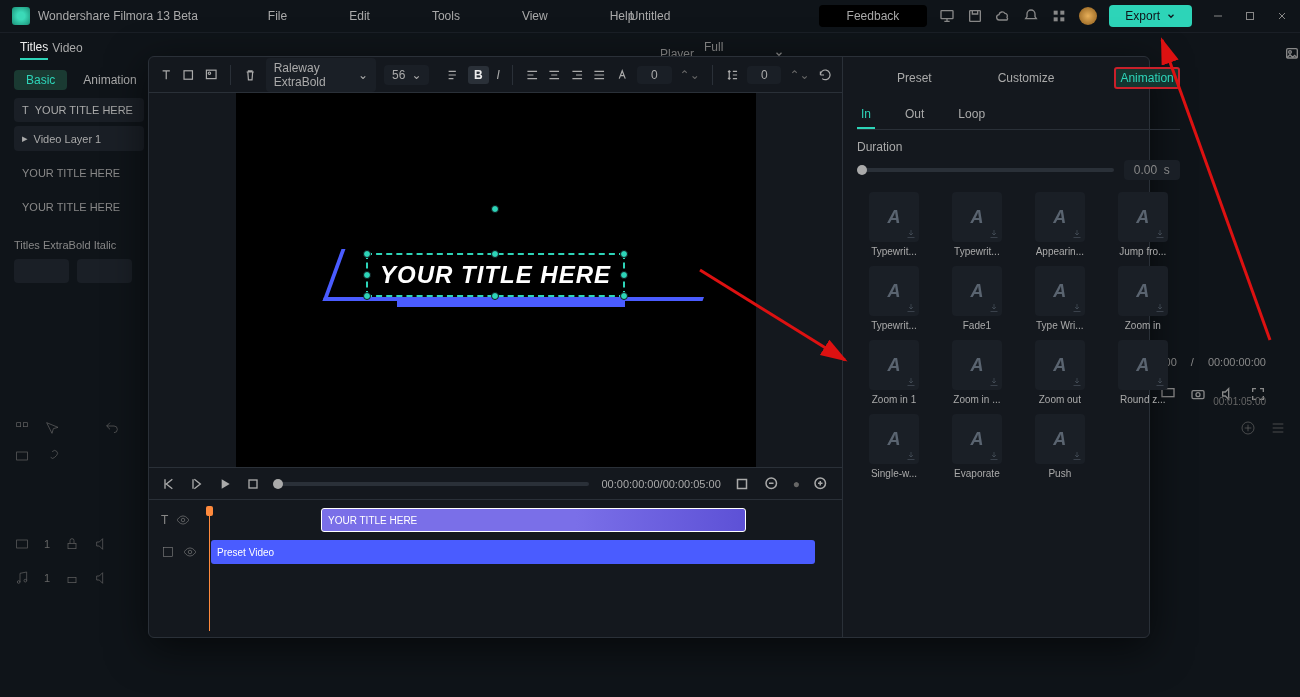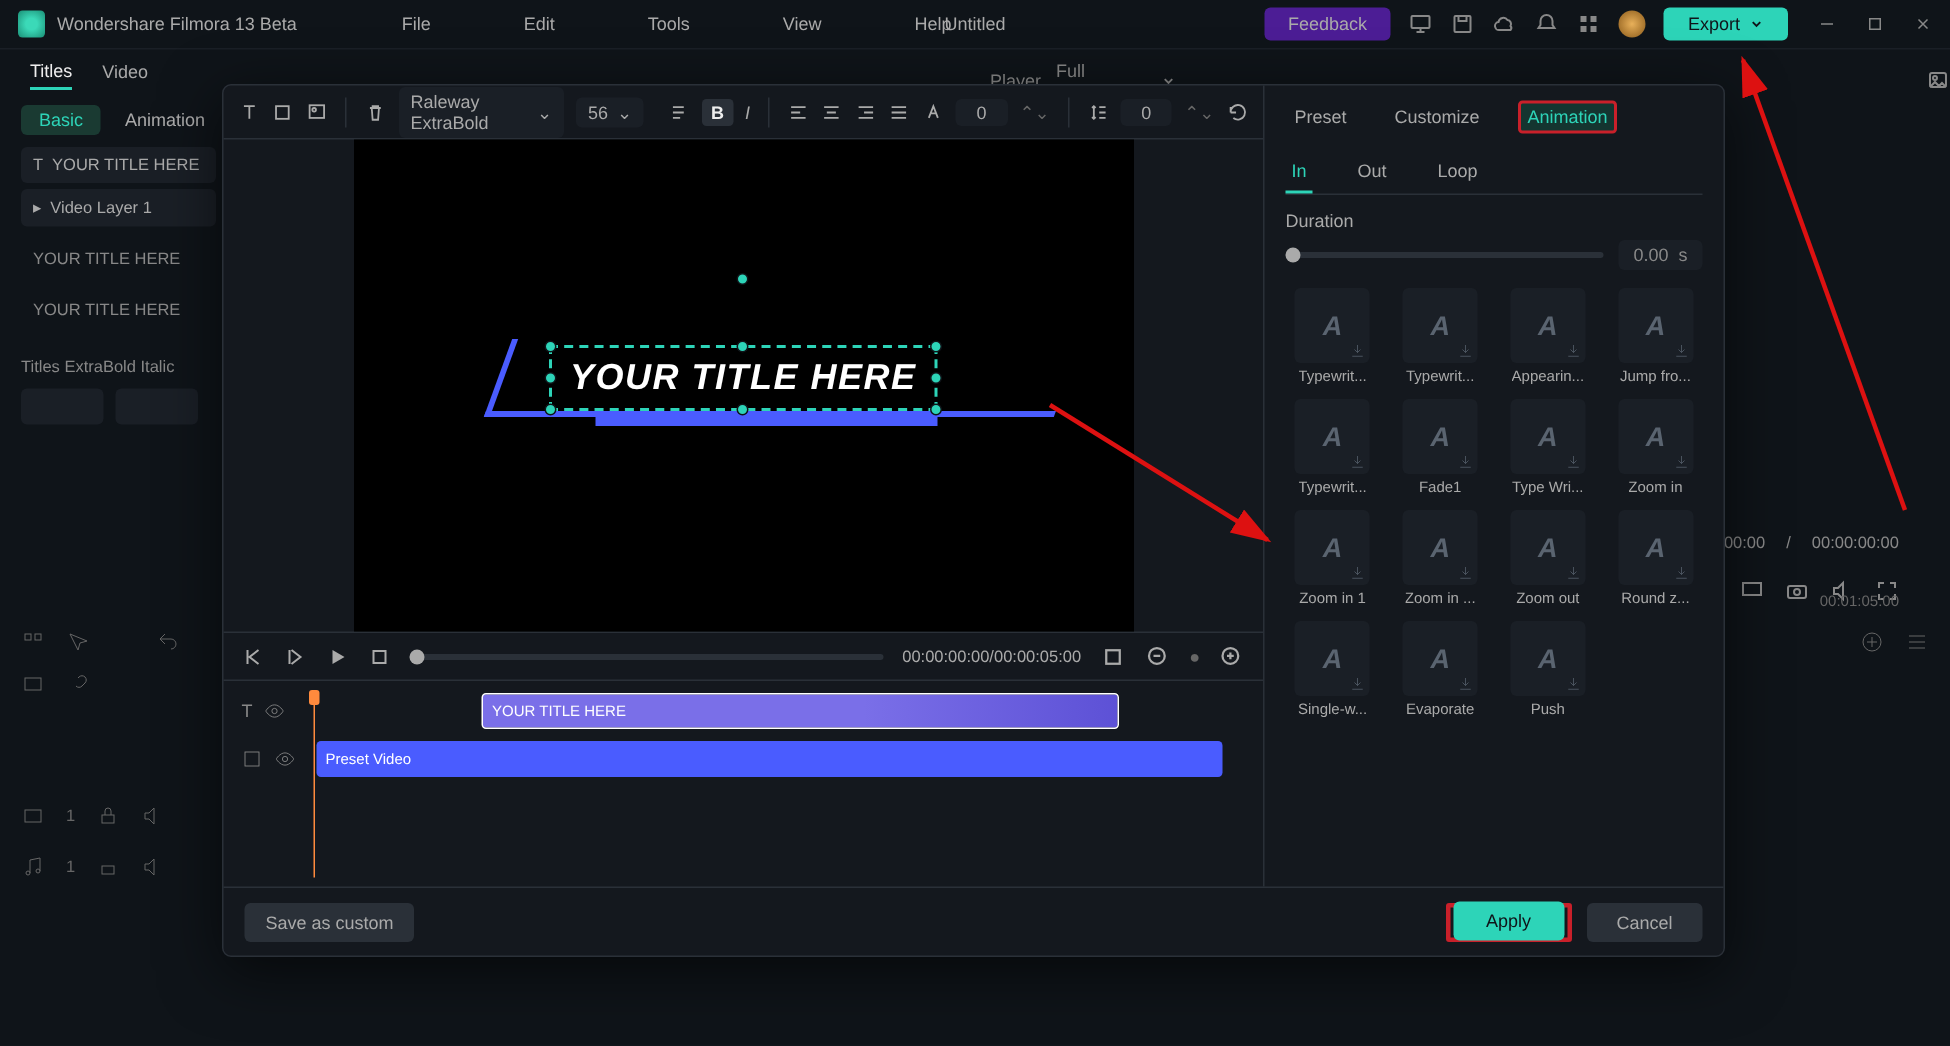--- a/index.html
+++ b/index.html
@@ -4,25 +4,25 @@
 <style>
 * { margin:0; padding:0; box-sizing:border-box; font-family:-apple-system,"Segoe UI",sans-serif; }
 body { background:#0f1419; color:#ccc; font-size:12px; width:1300px; height:697px; overflow:hidden; position:relative; }
 .topbar { height:32px; display:flex; align-items:center; padding:0 12px; gap:8px; }
 .logo { width:18px; height:18px; background:radial-gradient(circle,#3bd9b8 30%,#1a8f75); border-radius:3px; }
 .app-title { color:#aaa; font-size:12px; }
 .menu-items { display:flex; gap:20px; margin-left:20px; }
 .menu-items span { color:#aaa; cursor:pointer;margin-left:42px; }
 .doc-title { position:absolute; left:50%; transform:translateX(-50%); color:#aaa; }
 .top-right { margin-left:auto; display:flex; gap:12px; align-items:center; }
-.feedback-btn { background:#4c1d95; padding:4px 16px; border-radius:4px; color:#aaa; cursor:pointer; }
+.feedback-btn { background:#000000; padding:4px 28px; border-radius:4px; color:#aaa; cursor:pointer; }
 .top-icon { width:16px; height:16px; color:#888; cursor:pointer; }
 .export-btn { background:#2dd4b8; color:#0f1419; padding:4px 16px; border-radius:4px; font-weight:500; cursor:pointer; display:flex; align-items:center; gap:6px; }
 .win-ctrl { width:12px; height:12px; color:#888; cursor:pointer; margin-left:8px; }
-.second-row { height:30px; display:flex; align-items:center; padding:0 20px; gap:20px; border-top:1px solid #1a1f26; }
+.second-row { height:30px; display:flex; align-items:center; padding:0 20px; gap:4px; border-top:1px solid #1a1f26; }
 .tab { color:#aaa; padding:4px 0; cursor:pointer; }
 .tab.active { color:#eee; border-bottom:2px solid #2dd4b8; }
 .left-panel { position:absolute; left:14px; top:70px; width:130px; }
 .sub-tabs { display:flex; gap:16px; margin-bottom:8px; }
 .pill { background:#1a3a32; color:#2dd4b8; padding:3px 12px; border-radius:4px; cursor:pointer; }
 .sub-tab { color:#aaa; cursor:pointer; padding:3px 0; }
 .title-item { background:#1a1f26; color:#aaa; padding:6px 8px; margin-bottom:4px; border-radius:4px; font-size:11px; display:flex; align-items:center; gap:6px; cursor:pointer; }
 .title-box { background:transparent; color:#888; padding:6px 8px; margin-top:10px; font-size:11px; border-radius:4px; }
 .font-label { color:#888; font-size:11px; margin-top:20px; }
 .left-tools { display:flex; gap:8px; margin-top:8px; }
@@ -71,21 +71,21 @@
 .playhead::before { content:''; position:absolute; top:0; left:-3px; width:7px; height:10px; background:#ff8a3d; border-radius:2px; }
 .track { display:flex; align-items:center; gap:8px; height:28px; margin-bottom:4px; }
 .track-icons { width:42px; display:flex; gap:8px; color:#888; }
 .clip { height:24px; border-radius:3px; display:flex; align-items:center; padding:0 6px; font-size:10px; }
 .clip.title { background:linear-gradient(90deg,#7a6fe8 60%,#5d51d6); color:#fff; border:1px solid #fff; width:425px; margin-left:110px; }
 .clip.video { background:#4a5cff; color:#fff; width:604px; }
 
 
 .anim-pane { flex:1; padding:10px 14px; display:flex; flex-direction:column; }
 .anim-tabs { display:flex; gap:20px; margin-bottom:12px; }
-.anim-tab { color:#aaa; cursor:pointer; padding:4px 6px; }
+.anim-tab { color:#aaa; cursor:pointer; padding:4px 6px;margin-left:34px; }
 .anim-tab.active { color:#2dd4b8; border:2px solid #c9202a; background:#143530; border-radius:3px; }
 .anim-tab.outlined { border:2px solid #c9202a; padding:2px 4px; }
 .dir-tabs { display:flex; gap:26px; border-bottom:1px solid #2a3038; margin-bottom:10px; }
 .dir-tab { color:#aaa; padding:6px 4px; cursor:pointer; }
 .dir-tab.active { color:#2dd4b8; border-bottom:2px solid #2dd4b8; }
 .dur-row { display:flex; align-items:center; gap:10px; margin-bottom:12px; }
 .dur-label { color:#aaa; }
 .slider { flex:1; height:4px; background:#2a3038; border-radius:2px; position:relative; cursor:pointer; }
 .slider-dot { width:10px; height:10px; background:#aaa; border-radius:50%; position:absolute; left:0; top:-3px; }
 .dur-val { background:#1a1f26; padding:3px 10px; border-radius:4px; color:#888; }
@@ -575,27 +575,20 @@
               <span style="font-style:italic">A</span>
               <svg class="dl-badge" viewBox="0 0 24 24" fill="none" stroke="currentColor">
                 <path d="M12 4v10m-4-4l4 4 4-4M5 19h14"></path>
               </svg>
             </div>
             <span class="preset-label">Push</span>
           </div>
         </div>
     </div>
   </div>
-  <div class="modal-footer">
-    <span class="save-custom">Save as custom</span>
-    <div class="footer-right">
-      <span class="apply-wrap"><span class="apply-btn">Apply</span></span>
-      <span class="cancel-btn">Cancel</span>
-    </div>
-  </div>
 </div>
 
 <svg class="arrow" style="left:690px;top:260px" width="170" height="120">
     <defs>
       <marker id="ah1" markerWidth="10" markerHeight="10" refX="8" refY="3" orient="auto">
         <path d="M0,0 L0,6 L9,3 z" fill="#d11"></path>
       </marker>
     </defs>
     <line x1="10" y1="10" x2="155" y2="100" stroke="#d11" stroke-width="3" marker-end="url(#ah1)"></line>
   </svg>

